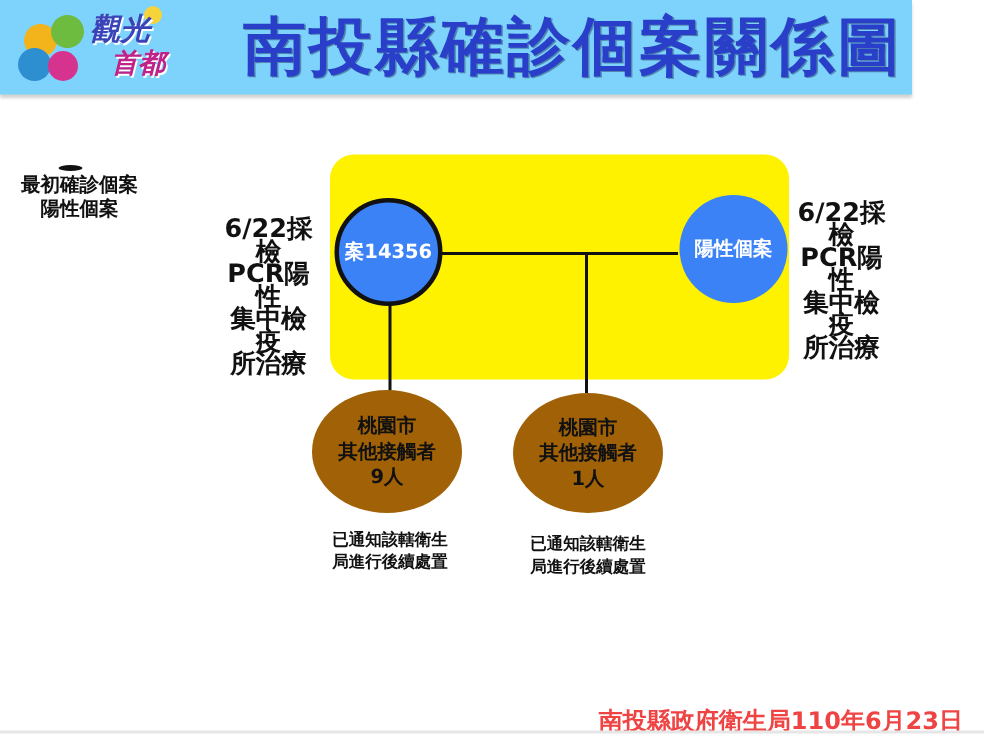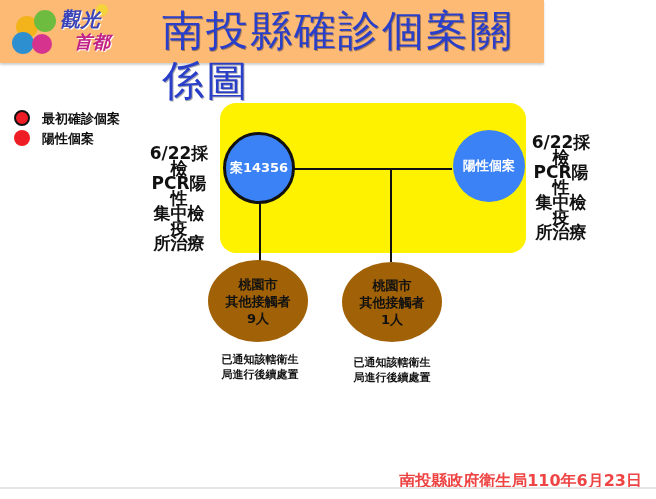--- a/index.html
+++ b/index.html
@@ -3,49 +3,49 @@
   <meta charset="utf-8">
   <style>
     html, body { margin: 0; padding: 0; }
     body {
       width: 656px; height: 499px; position: relative; overflow: hidden;
       background: #ffffff;
       font-family: "DejaVu Sans", "Liberation Sans", sans-serif;
       color: #111;
     }
     .header {
-      position: absolute; left: 0; top: 0; width: 544px; height: 63px;
-      background: #fdba74;
+      position: absolute; left: 0; top: 0; width: 608px; height: 63px;
+      background: #7dd3fc;
       box-shadow: 0 2px 2px rgba(0,0,0,0.18);
     }
     .logo { position: absolute; left: 8px; top: 4px; width: 110px; height: 56px; }
     .logo .c { position: absolute; border-radius: 50%; }
     .logo .c1 { left: 8px; top: 12px; width: 22px; height: 22px; background: #f2b31b; }
     .logo .c2 { left: 26px; top: 6px; width: 22px; height: 22px; background: #6dbb3f; }
     .logo .c3 { left: 4px; top: 28px; width: 22px; height: 22px; background: #2d8fd0; }
     .logo .c4 { left: 24px; top: 30px; width: 20px; height: 20px; background: #d6338e; }
     .logo .txt1 {
       position: absolute; left: 52px; top: 2px; font-size: 20px; font-weight: bold;
       font-style: italic; color: #3a44b8; font-family: "DejaVu Serif", serif;
       text-shadow: 1px 1px 0 #fff;
     }
     .logo .txt2 {
       position: absolute; left: 66px; top: 26px; font-size: 18px; font-weight: bold;
       font-style: italic; color: #c0228a; font-family: Liberation Sans, sans-serif;
       text-shadow: 1px 1px 0 #fff;
     }
     .logo .sun { position: absolute; left: 88px; top: 0px; width: 12px; height: 12px; border-radius: 50%; background: #f5d33a; }
     .title {
-      position: absolute; left: 162px; top: 6px; font-size: 42px; font-weight: normal;
+      position: absolute; left: 162px; top: 6px; font-size: 42px; font-weight: bold;
       color: #2a3fc9; letter-spacing: 2px; line-height: 50px;
       text-shadow: 1px 1px 0 rgba(0,0,30,0.35);
     }
 
     .legend { position: absolute; left: 14px; top: 110px; }
-    .legend-item { display: flex; align-items: flex-start; height: 18px; margin-bottom: 2px; }
+    .legend-item { display: flex; align-items: center; height: 18px; margin-bottom: 2px; flex-direction: column; }
     .legend-dot { width: 16px; height: 16px; border-radius: 50%; margin-right: 12px; box-sizing: border-box; }
     .legend-label { font-size: 13px; font-weight: bold; color: #111; }
 
     .note { position: absolute; font-size: 17px; font-weight: bold; line-height: 15px; text-align: center; color: #111; }
 
     .yellow-box {
       position: absolute; left: 220px; top: 103px; width: 306px; height: 150px;
       background: #fff200; border-radius: 16px;
     }
     .line { position: absolute; background: #111; }

